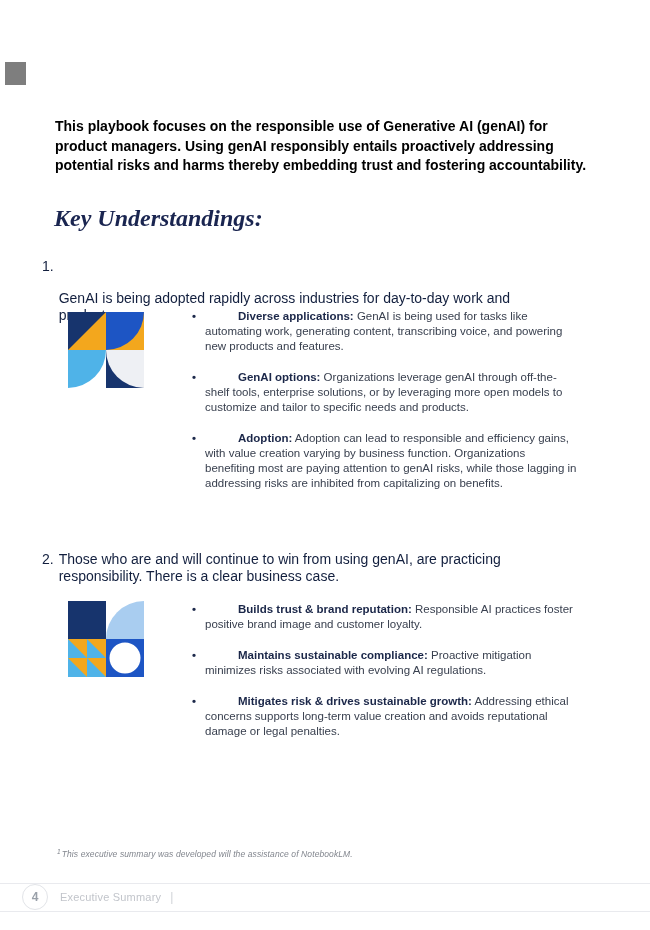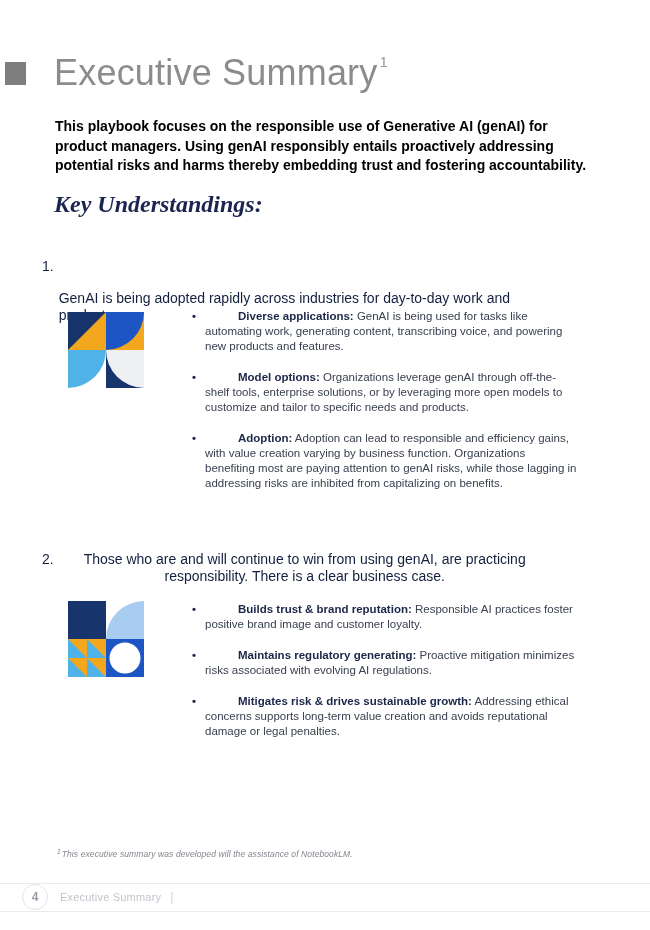--- a/index.html
+++ b/index.html
@@ -23,32 +23,32 @@
     white-space: nowrap;
   }
   .title sup { font-size: 15px; color: #9a9a9a; vertical-align: 18px; margin-left: 2px; }
 
   .intro {
     position: absolute; left: 55px; top: 117px; width: 548px;
     font-size: 14px; line-height: 19.5px; font-weight: 700; color: #000000;
   }
 
   .section-heading {
-    position: absolute; left: 54px; top: 191px;
+    position: absolute; left: 54px; top: 205px;
     font-family: "Liberation Serif", serif; font-style: italic;
     font-size: 24px; font-weight: 600; color: #1a2550;
   }
 
   .numbered-item { position: absolute; display: flex; gap: 5px;
     font-size: 14px; line-height: 17px; color: #121f3e; }
   .numbered-item .num { flex: 0 0 auto; }
   .item-1 { left: 42px; top: 258px; }
   .item-1 .txt { width: 480px; margin-top: 32px; }
   .item-2 { left: 42px; top: 551px; }
-  .item-2 .txt { width: 492px; text-align: center; }
+  .item-2 .txt { width: 492px; }
 
   .tile-graphic { position: absolute; width: 76px; height: 76px; }
   .graphic-1 { left: 68px; top: 312px; }
   .graphic-2 { left: 68px; top: 601px; }
 
   .bullet-list { position: absolute; width: 385px; }
   .bullets-1 { left: 192px; top: 309px; }
   .bullets-2 { left: 192px; top: 602px; }
   .bullet {
     position: relative; padding-left: 13px; margin-bottom: 16px;
@@ -79,21 +79,20 @@
   }
   .footer-text .sep { color: #d0d3d8; font-size: 12px; }
 </style>
 </head>
 <body>
 
 <div class="page">
 
   <div class="accent-square"></div>
 
-  <div class="title"><span>Executive Summary</span><sup>1</sup></div>
 
   <p class="intro">This playbook focuses on the responsible use of Generative AI (genAI) for product managers. Using genAI responsibly entails proactively addressing potential risks and harms thereby embedding trust and fostering accountability.</p>
 
   <h2 class="section-heading">Key Understandings:</h2>
 
   <div class="numbered-item item-1">
     <span class="num">1.</span>
     <span class="txt">GenAI is being adopted rapidly across industries for day-to-day work and products.</span>
   </div>
 
@@ -105,21 +104,21 @@
     <path d="M0,38 L38,38 A38,38 0 0 1 0,76 Z" fill="#4fb3e8"></path>
     <rect x="38" y="38" width="38" height="38" fill="#17346d"></rect>
     <path d="M38,38 A38,38 0 0 0 76,76 L76,38 Z" fill="#eef0f4"></path>
   </svg>
 
   <div class="bullet-list bullets-1">
     <div class="bullet">
       <span class="dot">•</span><b>Diverse applications:</b><span> GenAI is being used for tasks like automating work, generating content, transcribing voice, and powering new products and features.</span>
     </div>
     <div class="bullet">
-      <span class="dot">•</span><b>Model options:</b><span> Organizations leverage genAI through off-the-shelf tools, enterprise solutions, or by leveraging more open models to customize and tailor to specific needs and products.</span>
+      <span class="dot">•</span><b>GenAI options:</b><span> Organizations leverage genAI through off-the-shelf tools, enterprise solutions, or by leveraging more open models to customize and tailor to specific needs and products.</span>
     </div>
     <div class="bullet">
       <span class="dot">•</span><b>Adoption:</b><span> Adoption can lead to responsible and efficiency gains, with value creation varying by business function. Organizations benefiting most are paying attention to genAI risks, while those lagging in addressing risks are inhibited from capitalizing on benefits.</span>
     </div>
   </div>
 
   <div class="numbered-item item-2">
     <span class="num">2.</span>
     <span class="txt">Those who are and will continue to win from using genAI, are practicing responsibility. There is a clear business case.</span>
   </div>
@@ -134,21 +133,21 @@
     <polygon points="19,57 38,57 38,76" fill="#f3a71d"></polygon>
     <rect x="38" y="38" width="38" height="38" fill="#1d55c4"></rect>
     <circle cx="57" cy="57" r="15.5" fill="#ffffff"></circle>
   </svg>
 
   <div class="bullet-list bullets-2">
     <div class="bullet">
       <span class="dot">•</span><b>Builds trust &amp; brand reputation:</b><span> Responsible AI practices foster positive brand image and customer loyalty.</span>
     </div>
     <div class="bullet">
-      <span class="dot">•</span><b>Maintains regulatory generating:</b><span> Proactive mitigation minimizes risks associated with evolving AI regulations.</span>
+      <span class="dot">•</span><b>Maintains sustainable compliance:</b><span> Proactive mitigation minimizes risks associated with evolving AI regulations.</span>
     </div>
     <div class="bullet">
       <span class="dot">•</span><b>Mitigates risk &amp; drives sustainable growth:</b><span> Addressing ethical concerns supports long-term value creation and avoids reputational damage or legal penalties.</span>
     </div>
   </div>
 
   <div class="footnote"><sup>1</sup><span>This executive summary was developed will the assistance of NotebookLM.</span></div>
 
   <div class="footer-line footer-line-top"></div>
   <div class="footer-line footer-line-bottom"></div>

